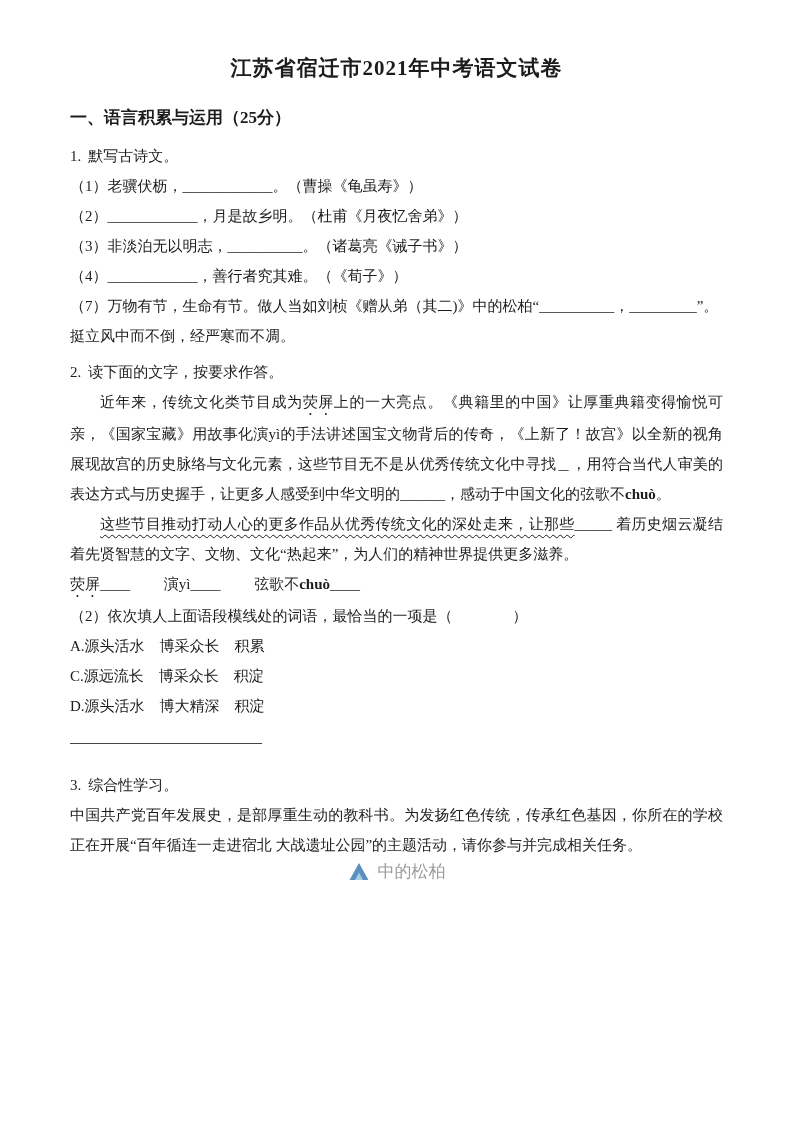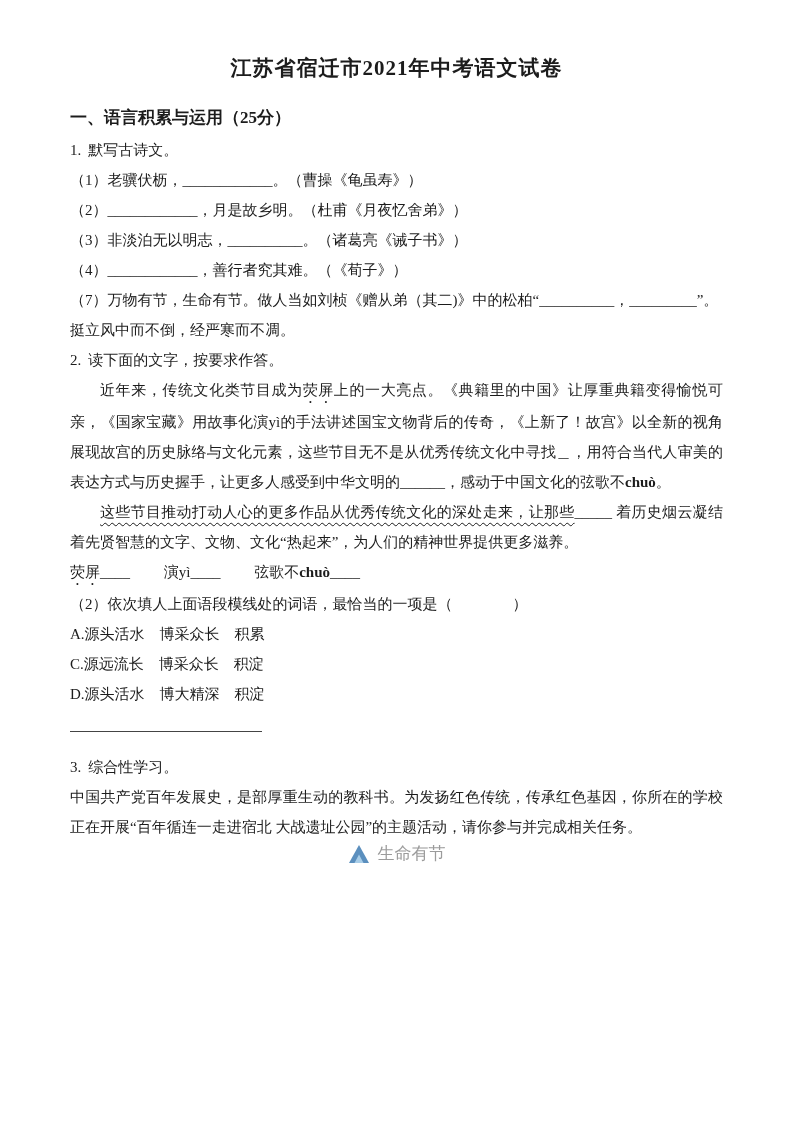--- a/index.html
+++ b/index.html
@@ -25,21 +25,21 @@
   }
   .section-heading {
     font-size: 17px;
     font-weight: bold;
     margin: 8px 0 6px 0;
   }
   .line {
     font-size: 15px;
     line-height: 30px;
   }
-  .q-head { }
+  .q-head { margin-top: 6px; }
   .q-label { margin-right: 7px; }
   .para {
     font-size: 15px;
     line-height: 30px;
     text-align: justify;
     text-indent: 2em;
     margin: 0;
   }
   .para.no-indent { text-indent: 0; }
   .bold { font-weight: bold; margin-top: 28px; }
@@ -127,16 +127,16 @@
 
   <p class="para no-indent">中国共产党百年发展史，是部厚重生动的教科书。为发扬红色传统，传承红色基因，你所在的学校正在开展“百年循连一走进宿北 大战遗址公园”的主题活动，请你参与并完成相关任务。</p>
 
   <div class="footer">
     <span class="logo">
       <svg width="22" height="20" viewBox="0 0 22 20" aria-hidden="true">
         <polygon points="1,19 11,1 21,19" fill="#5b8fbe"></polygon>
         <polygon points="6.5,19 11,10.5 15.5,19" fill="#a8cde8"></polygon>
       </svg>
     </span>
-    <span>生命有节</span>
+    <span>中的松柏</span>
   </div>
 
 </div>
 
 </body></html>

